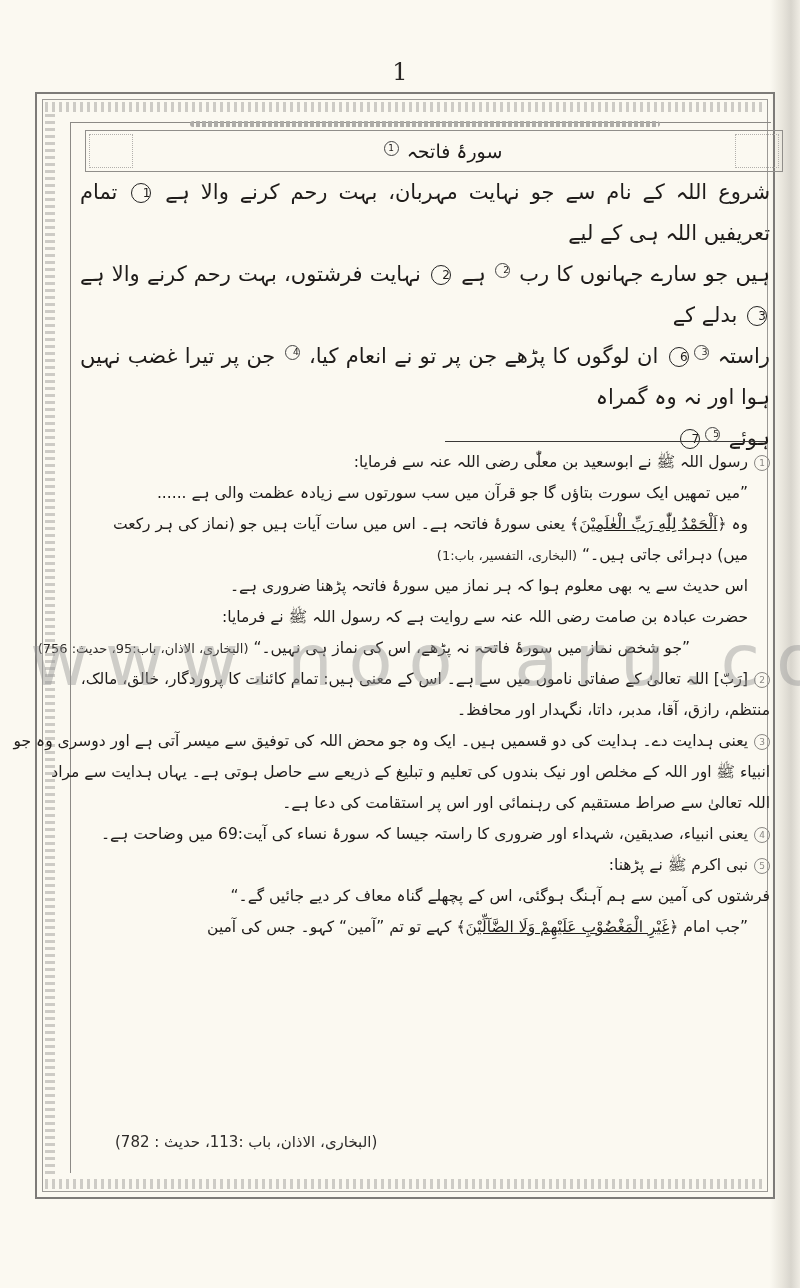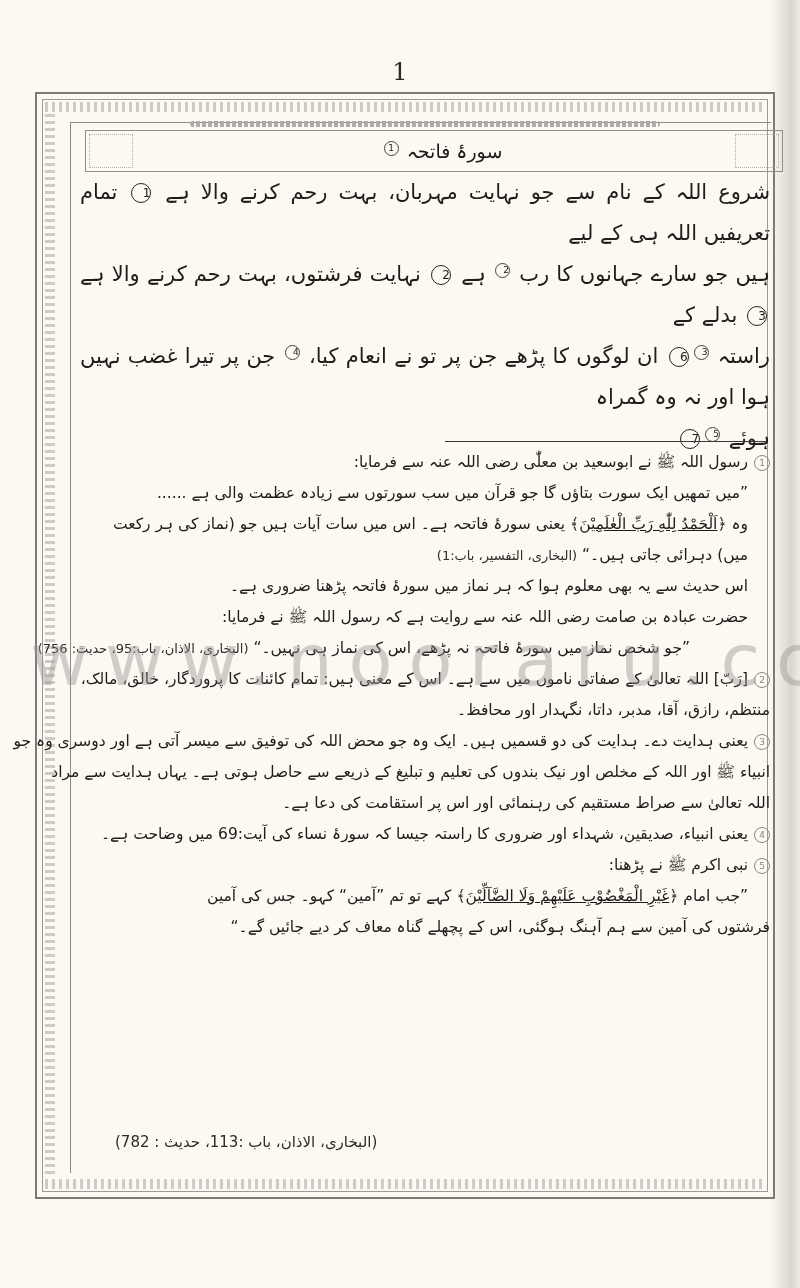--- a/index.html
+++ b/index.html
@@ -150,19 +150,19 @@
     <span class="note-num">3</span><span>یعنی ہدایت دے۔ ہدایت کی دو قسمیں ہیں۔ ایک وہ جو محض اللہ کی توفیق سے میسر آتی ہے اور دوسری وہ جو</span>
   </span>
   <span class="note-line"><span>انبیاء ﷺ اور اللہ کے مخلص اور نیک بندوں کی تعلیم و تبلیغ کے ذریعے سے حاصل ہوتی ہے۔ یہاں ہدایت سے مراد</span></span>
   <span class="note-line"><span>اللہ تعالیٰ سے صراط مستقیم کی رہنمائی اور اس پر استقامت کی دعا ہے۔</span></span>
   <span class="note-line">
     <span class="note-num">4</span><span>یعنی انبیاء، صدیقین، شہداء اور ضروری کا راستہ جیسا کہ سورۂ نساء کی آیت:69 میں وضاحت ہے۔</span>
   </span>
   <span class="note-line">
     <span class="note-num">5</span><span>نبی اکرم ﷺ نے پڑھنا:</span>
   </span>
+  <span class="note-line"><span>فرشتوں کی آمین سے ہم آہنگ ہوگئی، اس کے پچھلے گناہ معاف کر دیے جائیں گے۔“</span></span>
   <span class="note-line indent"><span>”جب امام ﴿</span><span class="arabic">غَيْرِ الْمَغْضُوْبِ عَلَيْهِمْ وَلَا الضَّآلِّيْنَ</span><span>﴾ کہے تو تم ”آمین“ کہو۔ جس کی آمین</span></span>
-  <span class="note-line"><span>فرشتوں کی آمین سے ہم آہنگ ہوگئی، اس کے پچھلے گناہ معاف کر دیے جائیں گے۔“</span></span>
 </div>
 
 <div class="end-ref">(البخاری، الاذان، باب :113، حدیث : 782)</div>
 
 <div class="watermark">www.nooraru.com</div>
 
 </body></html>

